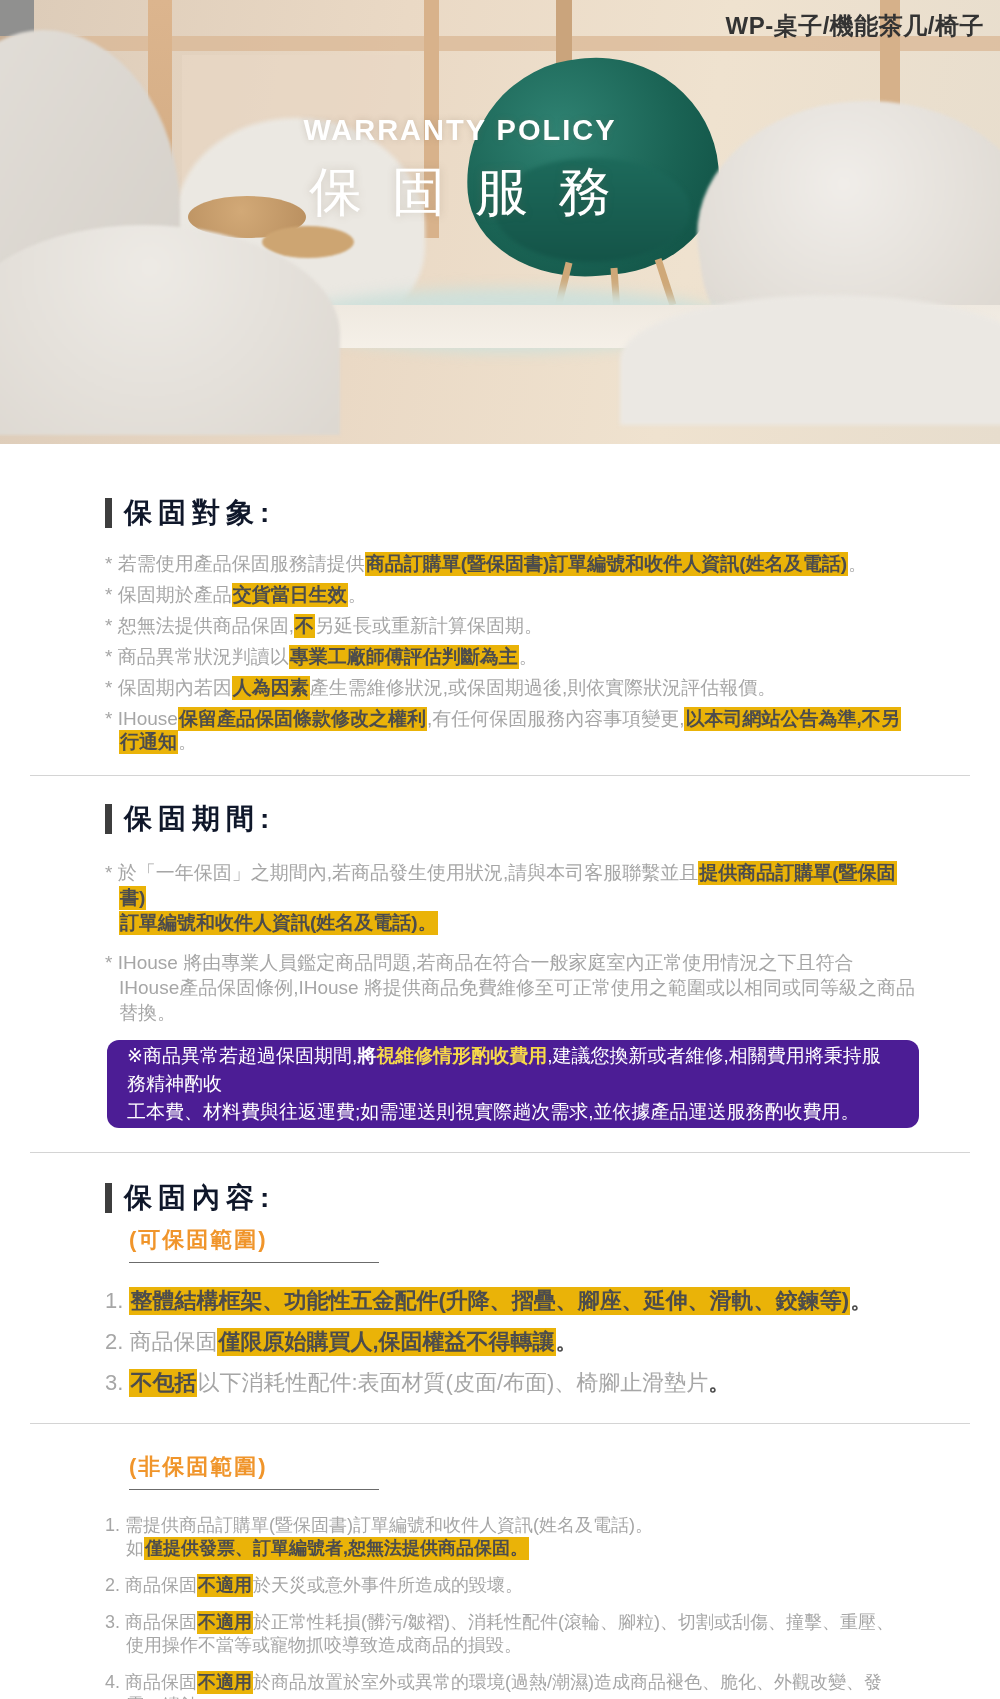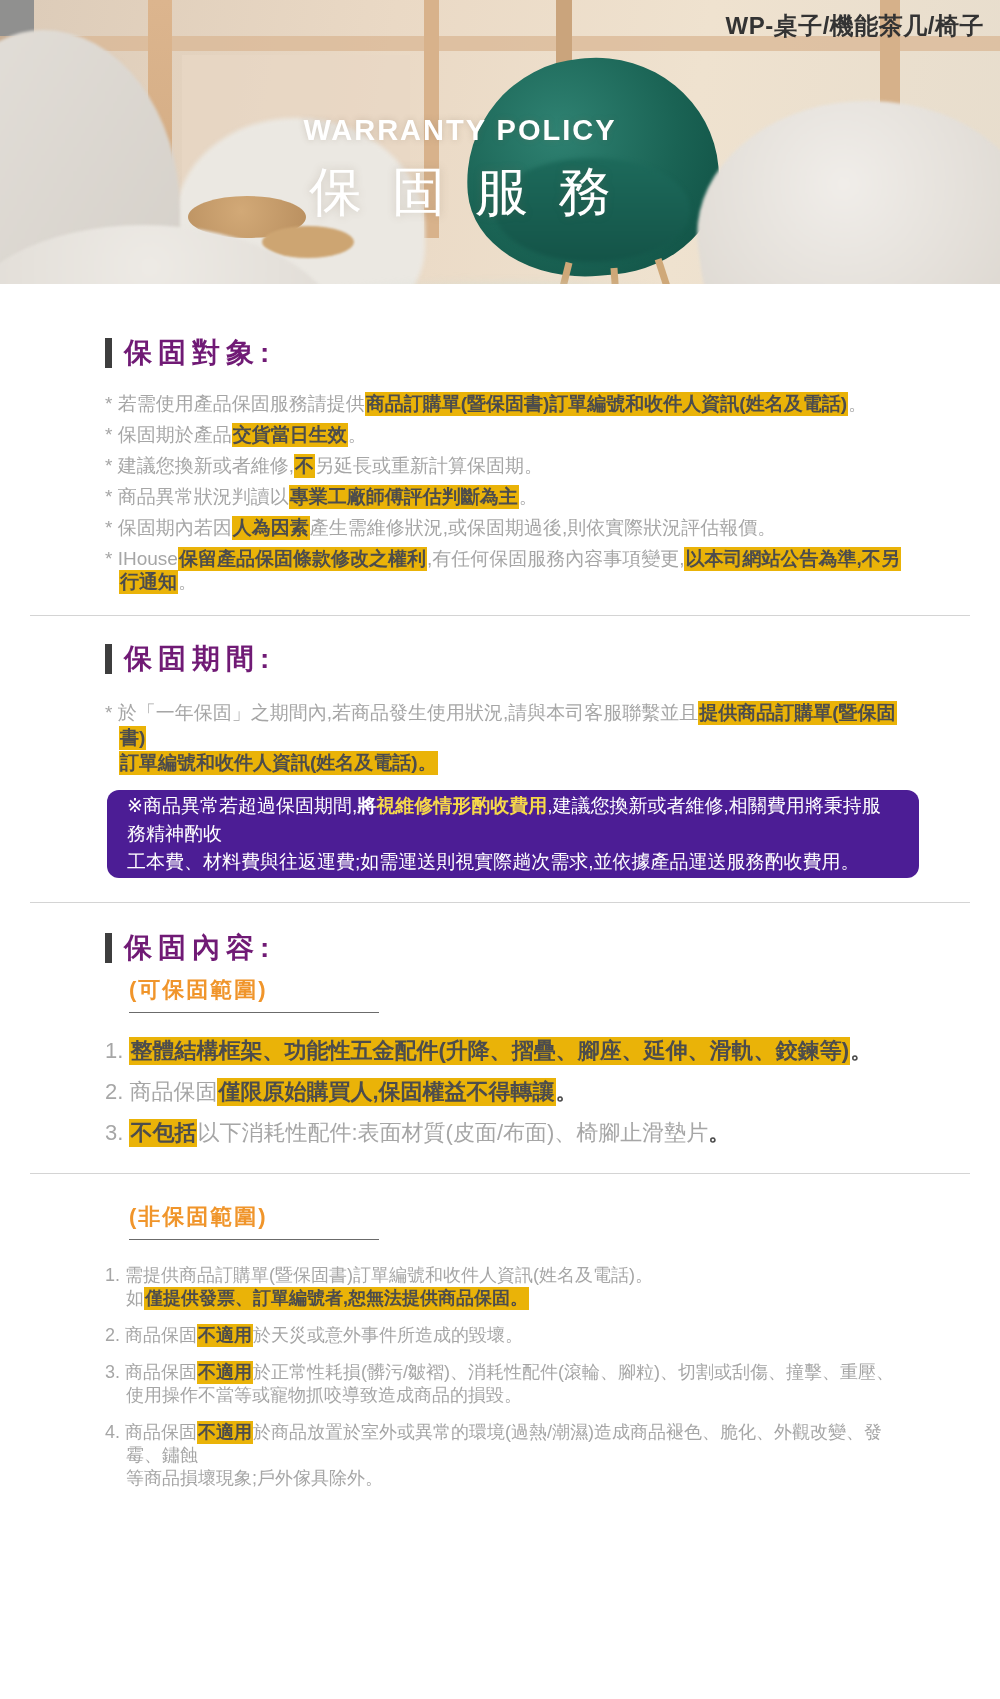--- a/index.html
+++ b/index.html
@@ -4,21 +4,21 @@
 <style>
   * { box-sizing: border-box; }
   html,body { margin:0; padding:0; }
   body {
     width:1000px; height:1699px; overflow:hidden; background:#fff;
     font-family:"Liberation Sans","DejaVu Sans",sans-serif;
     -webkit-font-smoothing:antialiased;
   }
 
   
-  .hero { position:relative; width:1000px; height:284px; overflow:hidden;
+  .hero { position:relative; width:1000px; height:444px; overflow:hidden;
           background:linear-gradient(100deg,#dccbb8 0%,#ead9c5 38%,#efe2cf 68%,#e7ddcd 100%); }
   .hero-art div { position:absolute; }
   .tl-panel   { left:0; top:0; width:34px; height:64px; background:#90908f; }
   .wall-beam  { left:0; top:36px; width:1000px; height:15px; background:#d9b794; opacity:.75; }
   .post-a { left:148px; top:0; width:24px; height:292px; background:linear-gradient(#dcb58e,#cfa87f); }
   .post-b { left:424px; top:0; width:15px; height:238px; background:#d8b28b; }
   .post-c { left:556px; top:0; width:16px; height:150px; background:#caa47c; }
   .post-d { left:880px; top:0; width:20px; height:160px; background:#d6b18a; }
   .glass-pane { left:182px; top:55px; width:228px; height:150px; background:#e8d7c4; opacity:.7; }
   .chair-back-left { left:175px; top:118px; width:250px; height:215px; background:#ebe8e2;
@@ -51,21 +51,21 @@
   .hero-label { position:absolute; top:10px; right:16px; z-index:6;
         font-size:24px; font-weight:600; color:#333; letter-spacing:.5px; }
   .hero-titles { position:absolute; top:114px; left:0; width:920px; text-align:center; color:#fff; z-index:5; }
   .hero-sub  { font-size:29px; font-weight:600; letter-spacing:2px; text-shadow:0 0 6px rgba(120,100,80,.25); }
   .hero-main { margin-top:10px; margin-right:-30px; font-size:53px; font-weight:500;
                letter-spacing:30px; text-shadow:0 0 8px rgba(120,100,80,.25); }
 
   
   .sec { padding:0 85px 0 105px; }
   .sec-head { display:flex; align-items:center; gap:12px;
-              font-size:28px; font-weight:700; color:#701a75; letter-spacing:6px; }
+              font-size:28px; font-weight:700; color:#0f172a; letter-spacing:6px; }
   .sec-head .bar { width:7px; height:30px; background:#3e3e3e; flex:none; }
 
   .seg { white-space:pre-wrap; }
   .s-n  { color:#a6a6a6; }
   .s-hl { background:#eab308; color:#4c4c4c; font-weight:700; padding:1px 1px 2px;
           -webkit-box-decoration-break:clone; box-decoration-break:clone; }
   .s-b  { color:#4c4c4c; font-weight:700; }
   .s-w  { color:#ffffff; }
   .s-wb { color:#ffffff; font-weight:700; }
   .s-yb { color:#f6d84a; font-weight:700; }
@@ -135,37 +135,39 @@
 <main>
 
   <section class="sec s1">
     <div class="sec-head">
       <span class="bar"></span>
       <span>保固對象:</span>
     </div>
     <div class="b-list">
         <p class="bullet"><span class="seg s-n">* 若需使用產品保固服務請提供</span><span class="seg s-hl">商品訂購單(暨保固書)訂單編號和收件人資訊(姓名及電話)</span><span class="seg s-n">。</span></p>
         <p class="bullet"><span class="seg s-n">* 保固期於產品</span><span class="seg s-hl">交貨當日生效</span><span class="seg s-n">。</span></p>
-        <p class="bullet"><span class="seg s-n">* 建議您換新或者維修,</span><span class="seg s-hl">不</span><span class="seg s-n">另延長或重新計算保固期。</span></p>
+        <p class="bullet"><span class="seg s-n">* 恕無法提供商品保固,</span><span class="seg s-hl">不</span><span class="seg s-n">另延長或重新計算保固期。</span></p>
         <p class="bullet"><span class="seg s-n">* 商品異常狀況判讀以</span><span class="seg s-hl">專業工廠師傅評估判斷為主</span><span class="seg s-n">。</span></p>
         <p class="bullet"><span class="seg s-n">* 保固期內若因</span><span class="seg s-hl">人為因素</span><span class="seg s-n">產生需維修狀況,或保固期過後,則依實際狀況評估報價。</span></p>
         <p class="bullet"><span class="seg s-n">* IHouse</span><span class="seg s-hl">保留產品保固條款修改之權利</span><span class="seg s-n">,有任何保固服務內容事項變更,</span><span class="seg s-hl">以本司網站公告為準,不另行通知</span><span class="seg s-n">。</span></p>
       </div>
   </section>
 
   <div class="divider d1"></div>
 
   <section class="sec s2">
     <div class="sec-head">
       <span class="bar"></span>
       <span>保固期間:</span>
     </div>
     <div class="b-list">
         <p class="bullet"><span class="seg s-n">* 於「一年保固」之期間內,若商品發生使用狀況,請與本司客服聯繫並且</span><span class="seg s-hl">提供商品訂購單(暨保固書)</span><span class="seg s-n">
 </span><span class="seg s-hl">訂單編號和收件人資訊(姓名及電話)。</span></p>
+        <p class="bullet"><span class="seg s-n">* IHouse 將由專業人員鑑定商品問題,若商品在符合一般家庭室內正常使用情況之下且符合
+IHouse產品保固條例,IHouse 將提供商品免費維修至可正常使用之範圍或以相同或同等級之商品替換。</span></p>
       </div>
     <div class="note"><span class="seg s-w">※商品異常若超過保固期間,</span><span class="seg s-wb">將</span><span class="seg s-yb">視維修情形酌收費用</span><span class="seg s-w">,建議您換新或者維修,相關費用將秉持服務精神酌收
 工本費、材料費與往返運費;如需運送則視實際趟次需求,並依據產品運送服務酌收費用。</span></div>
   </section>
 
   <div class="divider d2"></div>
 
   <section class="sec s3">
     <div class="sec-head">
       <span class="bar"></span>

